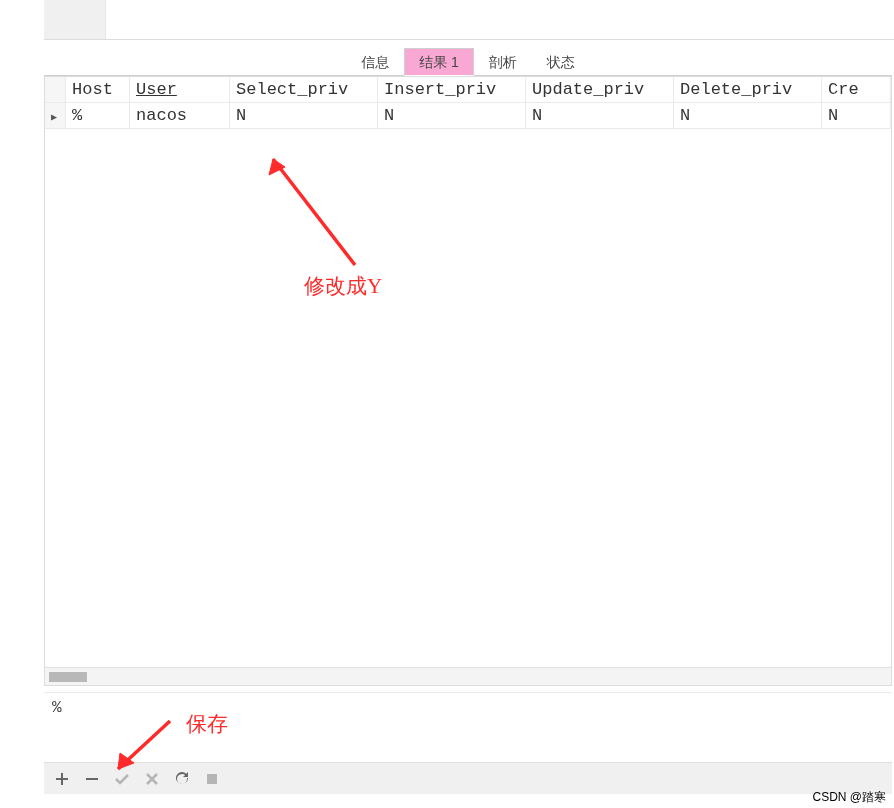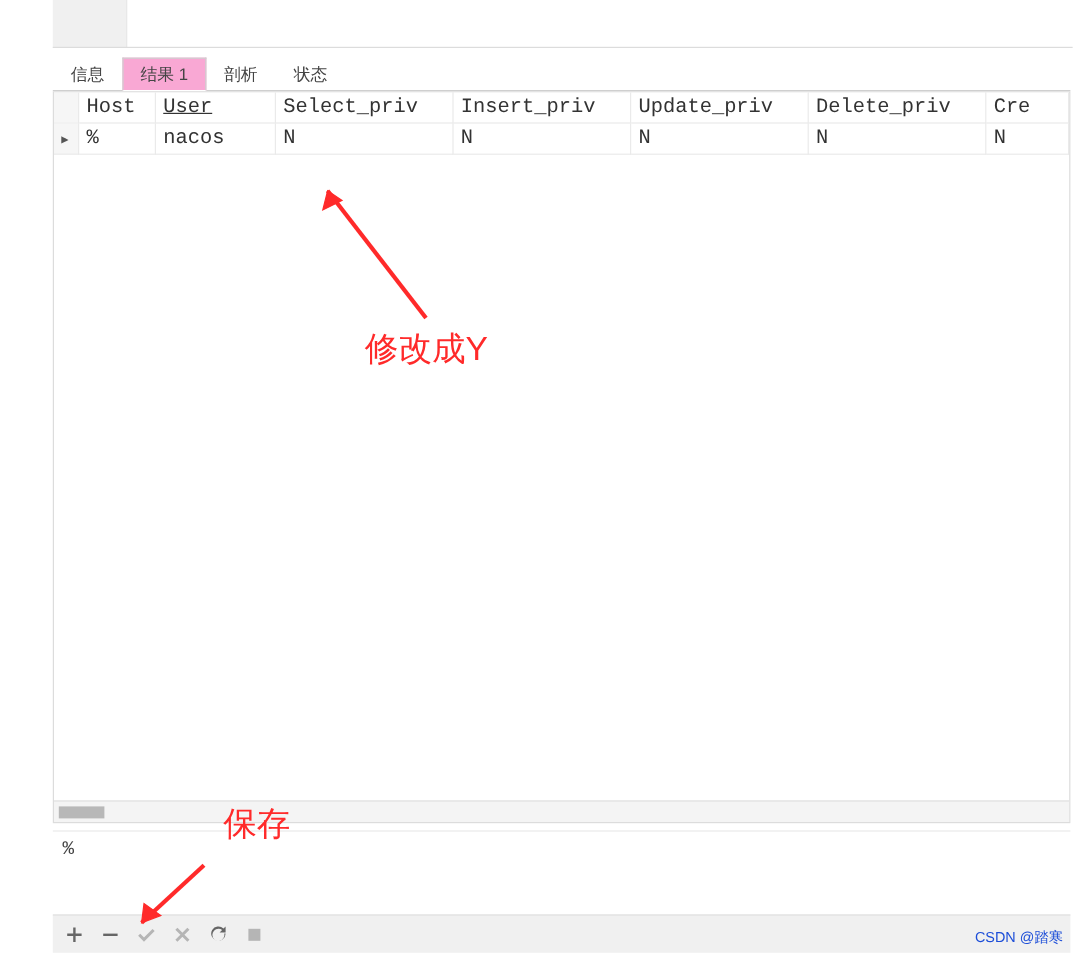--- a/index.html
+++ b/index.html
@@ -32,20 +32,21 @@
   
   .tab-strip {
     position: absolute;
     left: 44px; top: 48px;
     right: 2px;
     height: 28px;
     border-bottom: 1px solid #cfcfcf;
     display: flex;
     align-items: stretch;
     user-select: none;
+    justify-content: center;
   }
   .tab {
     padding: 4px 14px 4px 14px;
     border: 1px solid transparent;
     border-bottom: none;
     color: #444;
     cursor: pointer;
     font-size: 14px;
     line-height: 18px;
   }
@@ -156,31 +157,31 @@
   .tbtn.dark { color: #5a5a5a; }
   .tbtn svg { display:block; }
 
   
   .annotation {
     position: absolute;
     pointer-events: none;
   }
   .anno-text {
     color: #ff2a2a;
-    font-size: 28px;
-    font-family: Liberation Sans, sans-serif;
+    font-size: 21px;
+    font-family: Liberation Serif, serif;
   }
   .arrow-svg line, .arrow-svg polygon { stroke:#ff2a2a; fill:#ff2a2a; }
 
   
   .watermark {
     position: absolute;
-    right: 8px; bottom: 18px;
+    right: 8px; bottom: 2px;
     font-size: 12px;
-    color: #1d4ed8;
+    color: #000000;
     font-family: Arial, sans-serif;
   }
 </style>
 </head>
 <body>
 
 <div class="editor-gutter"></div>
 <div class="editor-border-top"></div>
 
 <div class="tab-strip">
@@ -262,15 +263,15 @@
 <svg class="annotation arrow-svg" style="left:255px; top:145px; width:120px; height:130px;" viewBox="0 0 120 130">
   <line x1="100" y1="120" x2="18" y2="14" stroke-width="3.5"></line>
   <polygon points="18,14 14,30 30,22"></polygon>
 </svg>
 <div class="annotation anno-text" style="left:304px; top:272px;">修改成Y</div>
 
 <svg class="annotation arrow-svg" style="left:100px; top:715px; width:90px; height:70px;" viewBox="0 0 90 70">
   <line x1="70" y1="6" x2="18" y2="54" stroke-width="3.5"></line>
   <polygon points="18,54 20,38 34,48"></polygon>
 </svg>
-<div class="annotation anno-text" style="left:186px; top:668px;">保存</div>
+<div class="annotation anno-text" style="left:186px; top:710px;">保存</div>
 
 <div class="watermark">CSDN @踏寒</div>
 
 </body></html>

